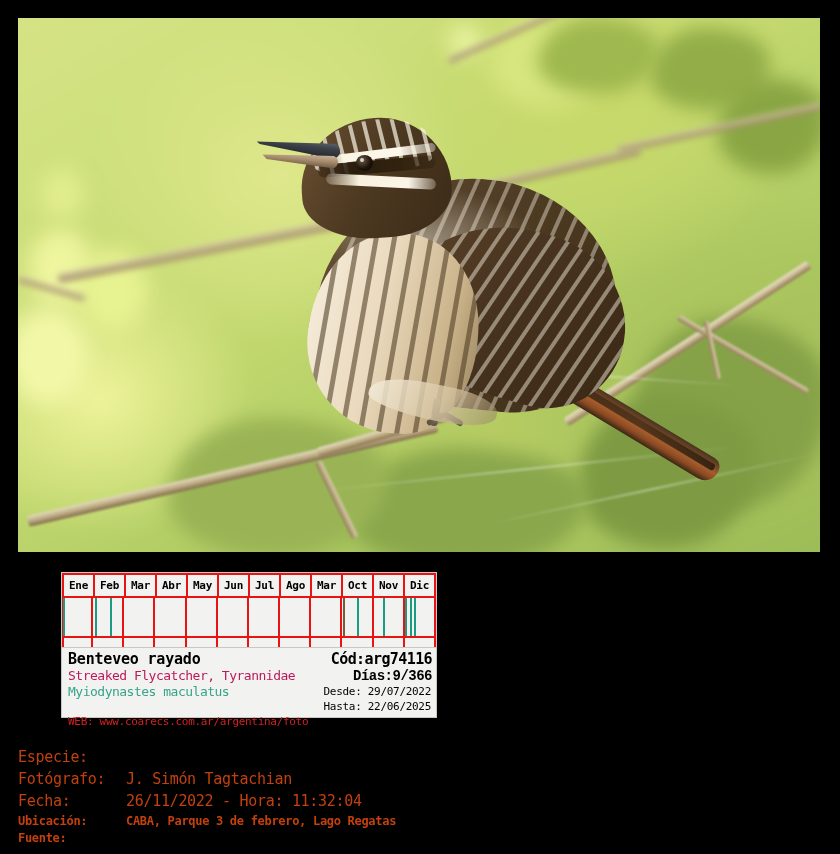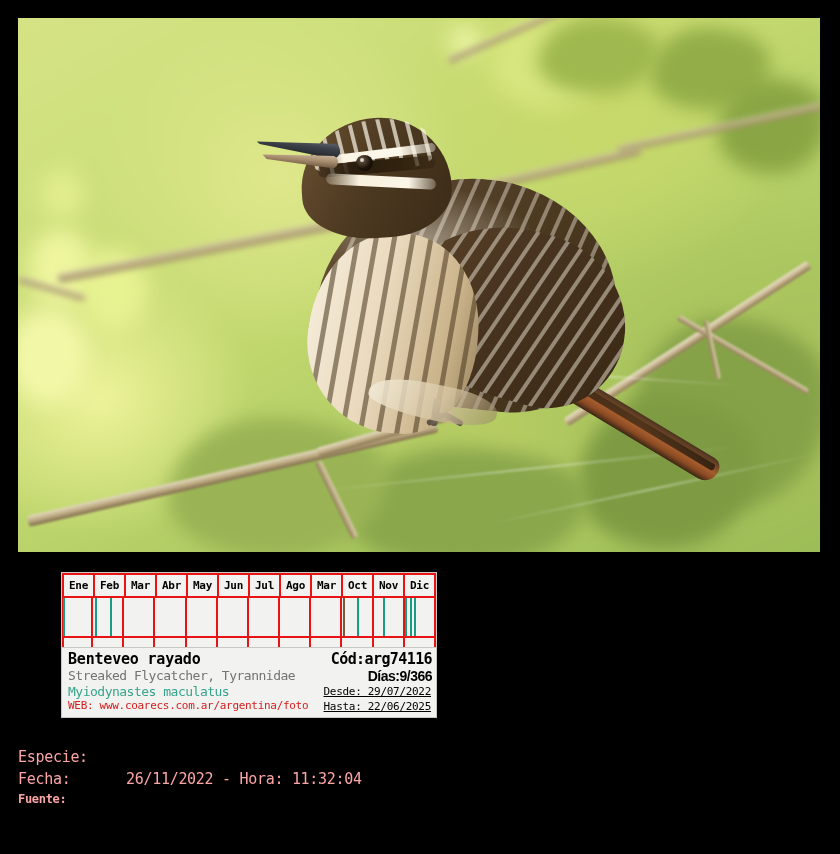--- a/index.html
+++ b/index.html
@@ -184,30 +184,30 @@
   }
   .row2 {
     position: relative;
     height: 16px;
   }
   .sp-english {
     position: absolute;
     left: 0; top: 0;
     font-family: "DejaVu Sans Mono", monospace;
     font-size: 13px;
-    color: #737373;
+    color: #be185d;
     letter-spacing: -0.5px;
     white-space: nowrap;
     overflow: hidden;
     width: 252px;
   }
   .dias {
     position: absolute;
     right: 0; top: 0;
-    font-family: Liberation Sans, sans-serif;
+    font-family: Liberation Mono, monospace;
     font-size: 14px;
     font-weight: bold;
     color: #000;
     letter-spacing: -0.5px;
     white-space: nowrap;
     padding-left: 40px;
   }
   .row3, .row4 {
     position: relative;
     height: 15px;
@@ -216,53 +216,52 @@
     position: absolute;
     left: 0; top: 0;
     font-family: "DejaVu Sans Mono", monospace;
     font-size: 13px;
     color: #36a48c;
     letter-spacing: -0.5px;
     white-space: nowrap;
   }
   .sp-web {
     position: absolute;
-    left: 0; top: 0;
+    left: 0; top: 16px;
     font-family: "DejaVu Sans Mono", monospace;
     font-size: 11px;
     color: #d42020;
     letter-spacing: -0.3px;
     white-space: nowrap;
   }
   .desde, .hasta {
     position: absolute;
     right: 1px; top: 1px;
     font-family: "DejaVu Sans Mono", monospace;
     font-size: 11px;
     color: #000;
     letter-spacing: -0.3px;
     white-space: nowrap;
-    text-decoration: underline;
   }
   .total-line {
     font-family: "DejaVu Sans Mono", monospace;
     font-size: 11px;
     color: #000;
     letter-spacing: -0.3px;
     white-space: nowrap;
     padding-top: 1px;
   }
 
   
   #meta {
     position: absolute;
     left: 18px;
     top: 748px;
     width: 810px;
-    color: #fca5a5;
+    color: #c2410c;
   }
   .meta-row { display: flex; align-items: baseline; }
   .meta-row.big { height: 22px; }
   .meta-row.small { height: 17px; }
   .mlabel-big {
     font-family: "DejaVu Sans Mono", monospace;
     font-size: 15px;
     width: 108px;
     flex: 0 0 108px;
     letter-spacing: -0.3px;
@@ -467,19 +466,27 @@
     </div>
 
   </div>
 </div>
 
 <div id="meta">
   <div class="meta-row big">
     <span class="mlabel-big">Especie:</span>
   </div>
   <div class="meta-row big">
+    <span class="mlabel-big">Fotógrafo:</span>
+    <span class="mval-big">J. Simón Tagtachian</span>
+  </div>
+  <div class="meta-row big">
     <span class="mlabel-big">Fecha:</span>
     <span class="mval-big">26/11/2022 - Hora: 11:32:04</span>
   </div>
   <div class="meta-row small">
+    <span class="mlabel-small">Ubicación:</span>
+    <span class="mval-small">CABA, Parque 3 de febrero, Lago Regatas</span>
+  </div>
+  <div class="meta-row small">
     <span class="mlabel-small">Fuente:</span>
   </div>
 </div>
 
 </body></html>

